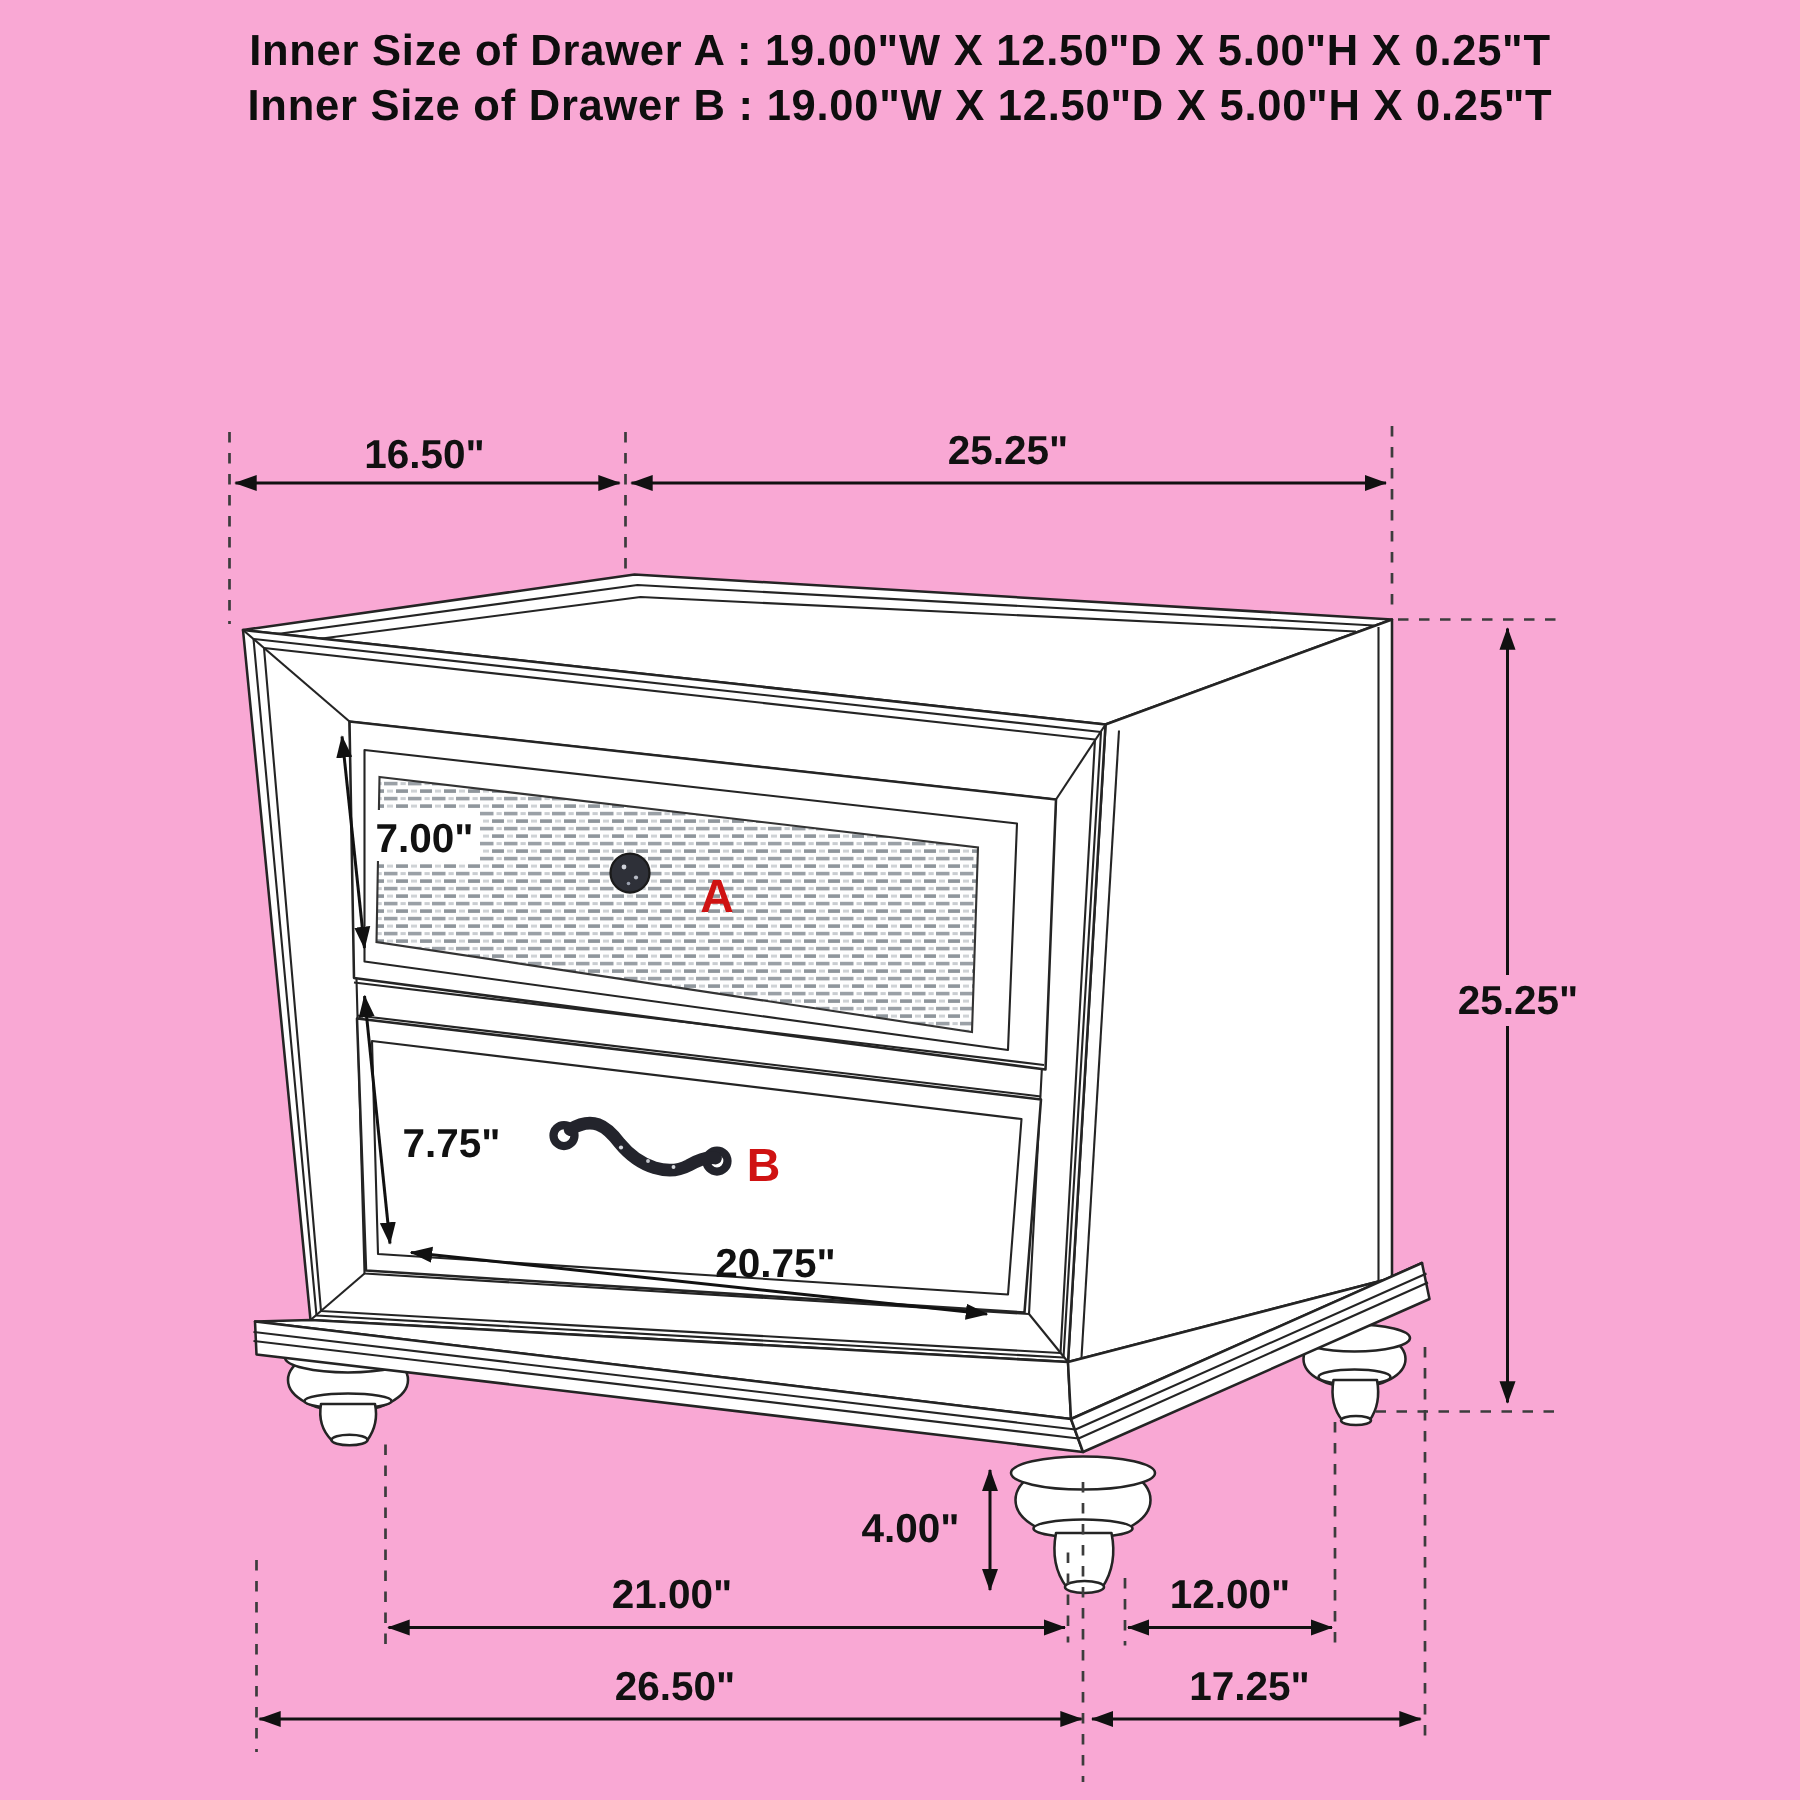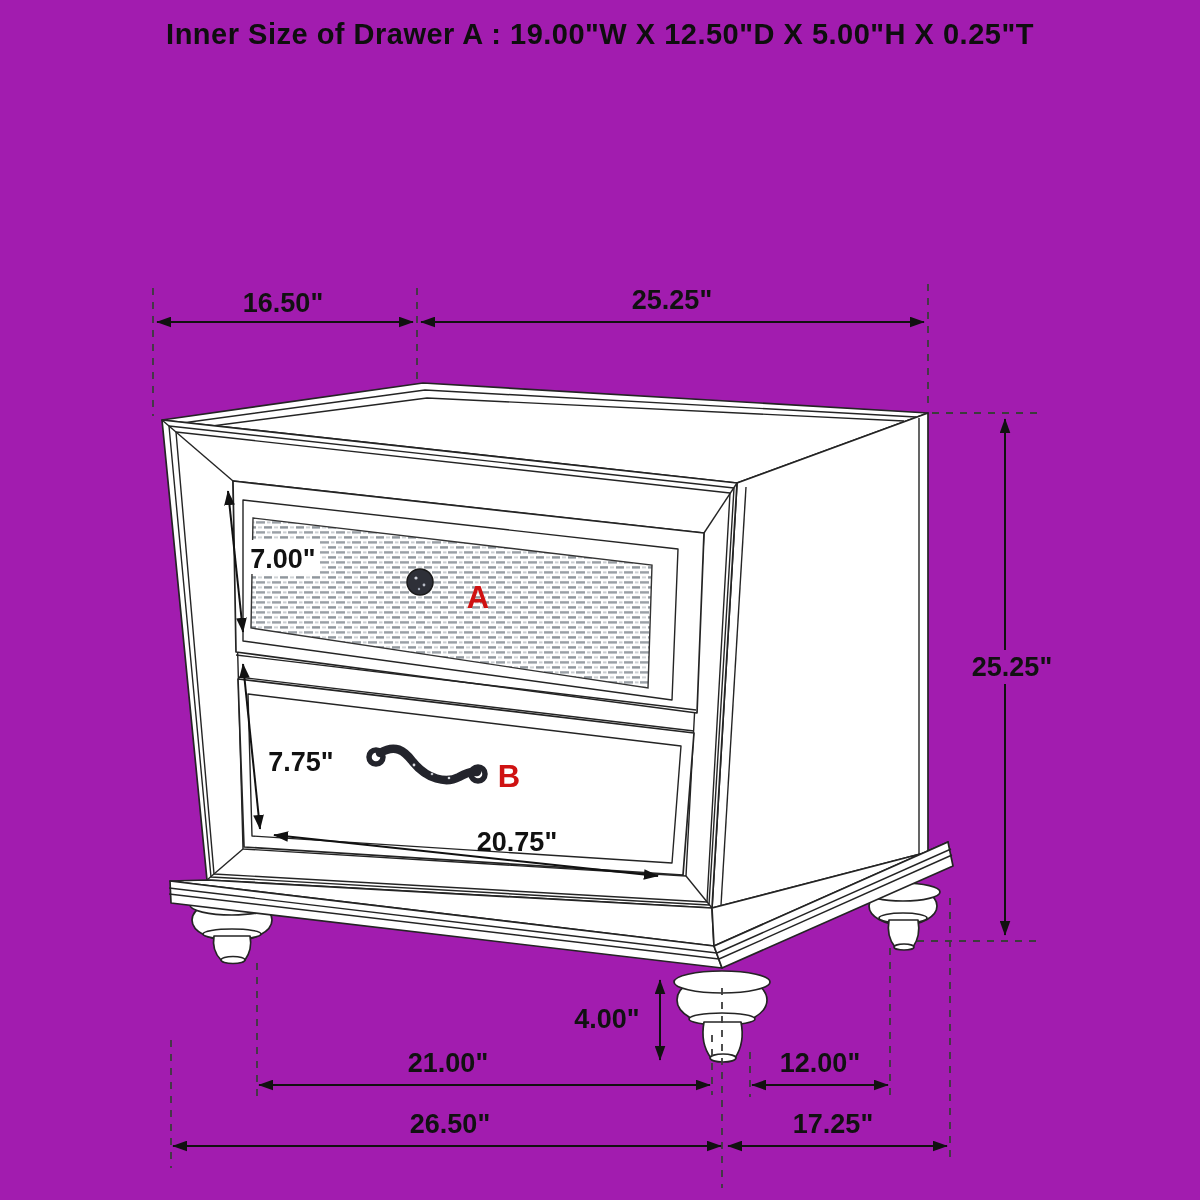--- a/index.html
+++ b/index.html
@@ -1,35 +1,36 @@
 <!DOCTYPE html>
 <html><head>
 <meta charset="utf-8">
 <style>
   html,body{margin:0;padding:0;background:#fff;}
-  .stage{position:relative;width:1200px;height:1200px;background:#a21caf;overflow:hidden;
+  .stage{position:relative;width:1200px;height:1200px;background:#f9a8d4;overflow:hidden;
          font-family:"Liberation Sans",sans-serif;}
   .hdr{position:absolute;top:16px;left:0;width:1200px;text-align:center;
        font-weight:bold;font-size:29px;line-height:37px;color:#0e0e0e;letter-spacing:0.5px;}
   svg{position:absolute;left:0;top:0;}
   svg text{font-family:"Liberation Sans",sans-serif;font-weight:bold;fill:#111;}
   .dim-label{font-size:27px;}
   .red-label{font-size:31px;fill:#cf1212;}
   .furn{fill:#ffffff;stroke:#242424;stroke-width:1.7;stroke-linejoin:round;}
   .ln{fill:none;stroke:#242424;stroke-width:1.4;stroke-linejoin:round;}
   .dimln{stroke:#111;stroke-width:2;fill:none;}
   .dash{stroke:#3c3c3c;stroke-width:1.8;fill:none;stroke-dasharray:7 7;}
 </style>
 </head>
 <body>
 
 <div class="stage">
 
   <div class="hdr">
     <div>Inner Size of Drawer A : 19.00"W X 12.50"D X 5.00"H X  0.25"T</div>
+    <div>Inner Size of Drawer B : 19.00"W X 12.50"D X 5.00"H X  0.25"T</div>
   </div>
 
   <svg width="1200" height="1200" viewBox="0 0 1200 1200">
     <defs>
       <marker id="arr" viewBox="0 0 14 10" refX="13.2" refY="5" markerWidth="15" markerHeight="11" markerUnits="userSpaceOnUse" orient="auto-start-reverse">
         <path d="M0,0 L14,5 L0,10 Z" fill="#111"></path>
       </marker>
       <pattern id="weave" width="16" height="10" patternUnits="userSpaceOnUse">
         <rect width="16" height="10" fill="#fefefe"></rect>
         <rect x="0" y="1.2" width="9" height="2.4" fill="#9aa0a6"></rect>

